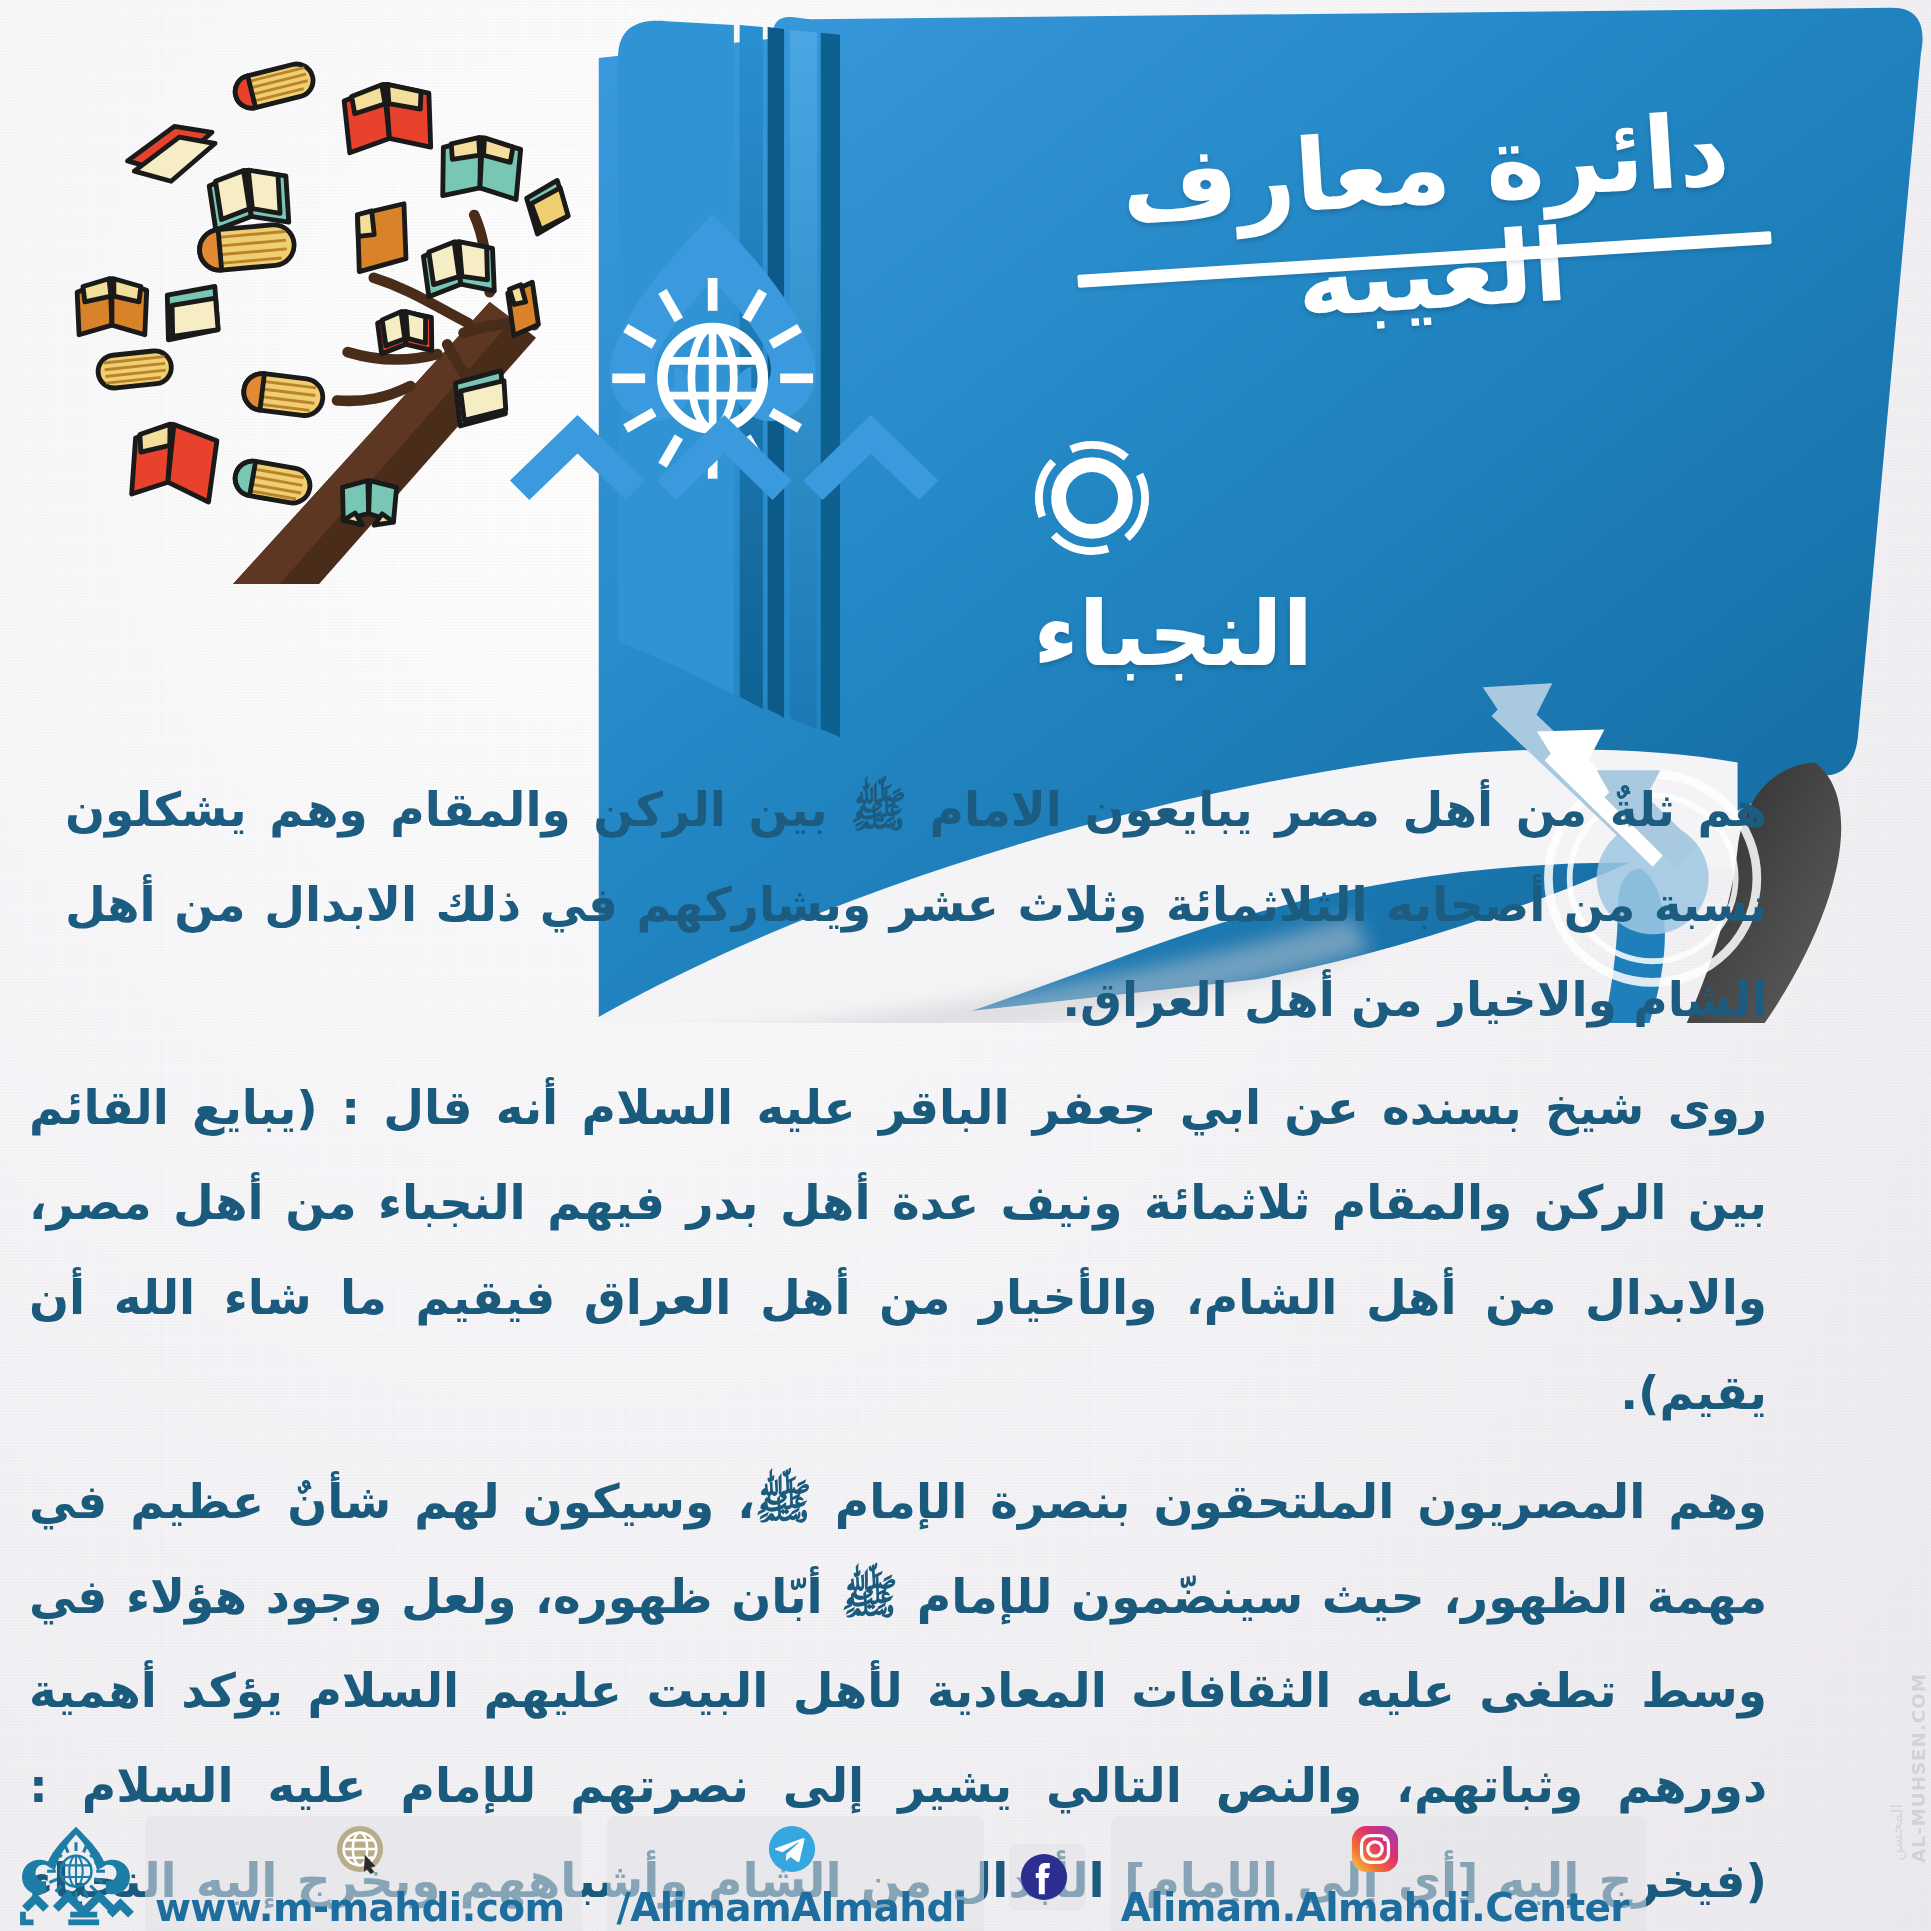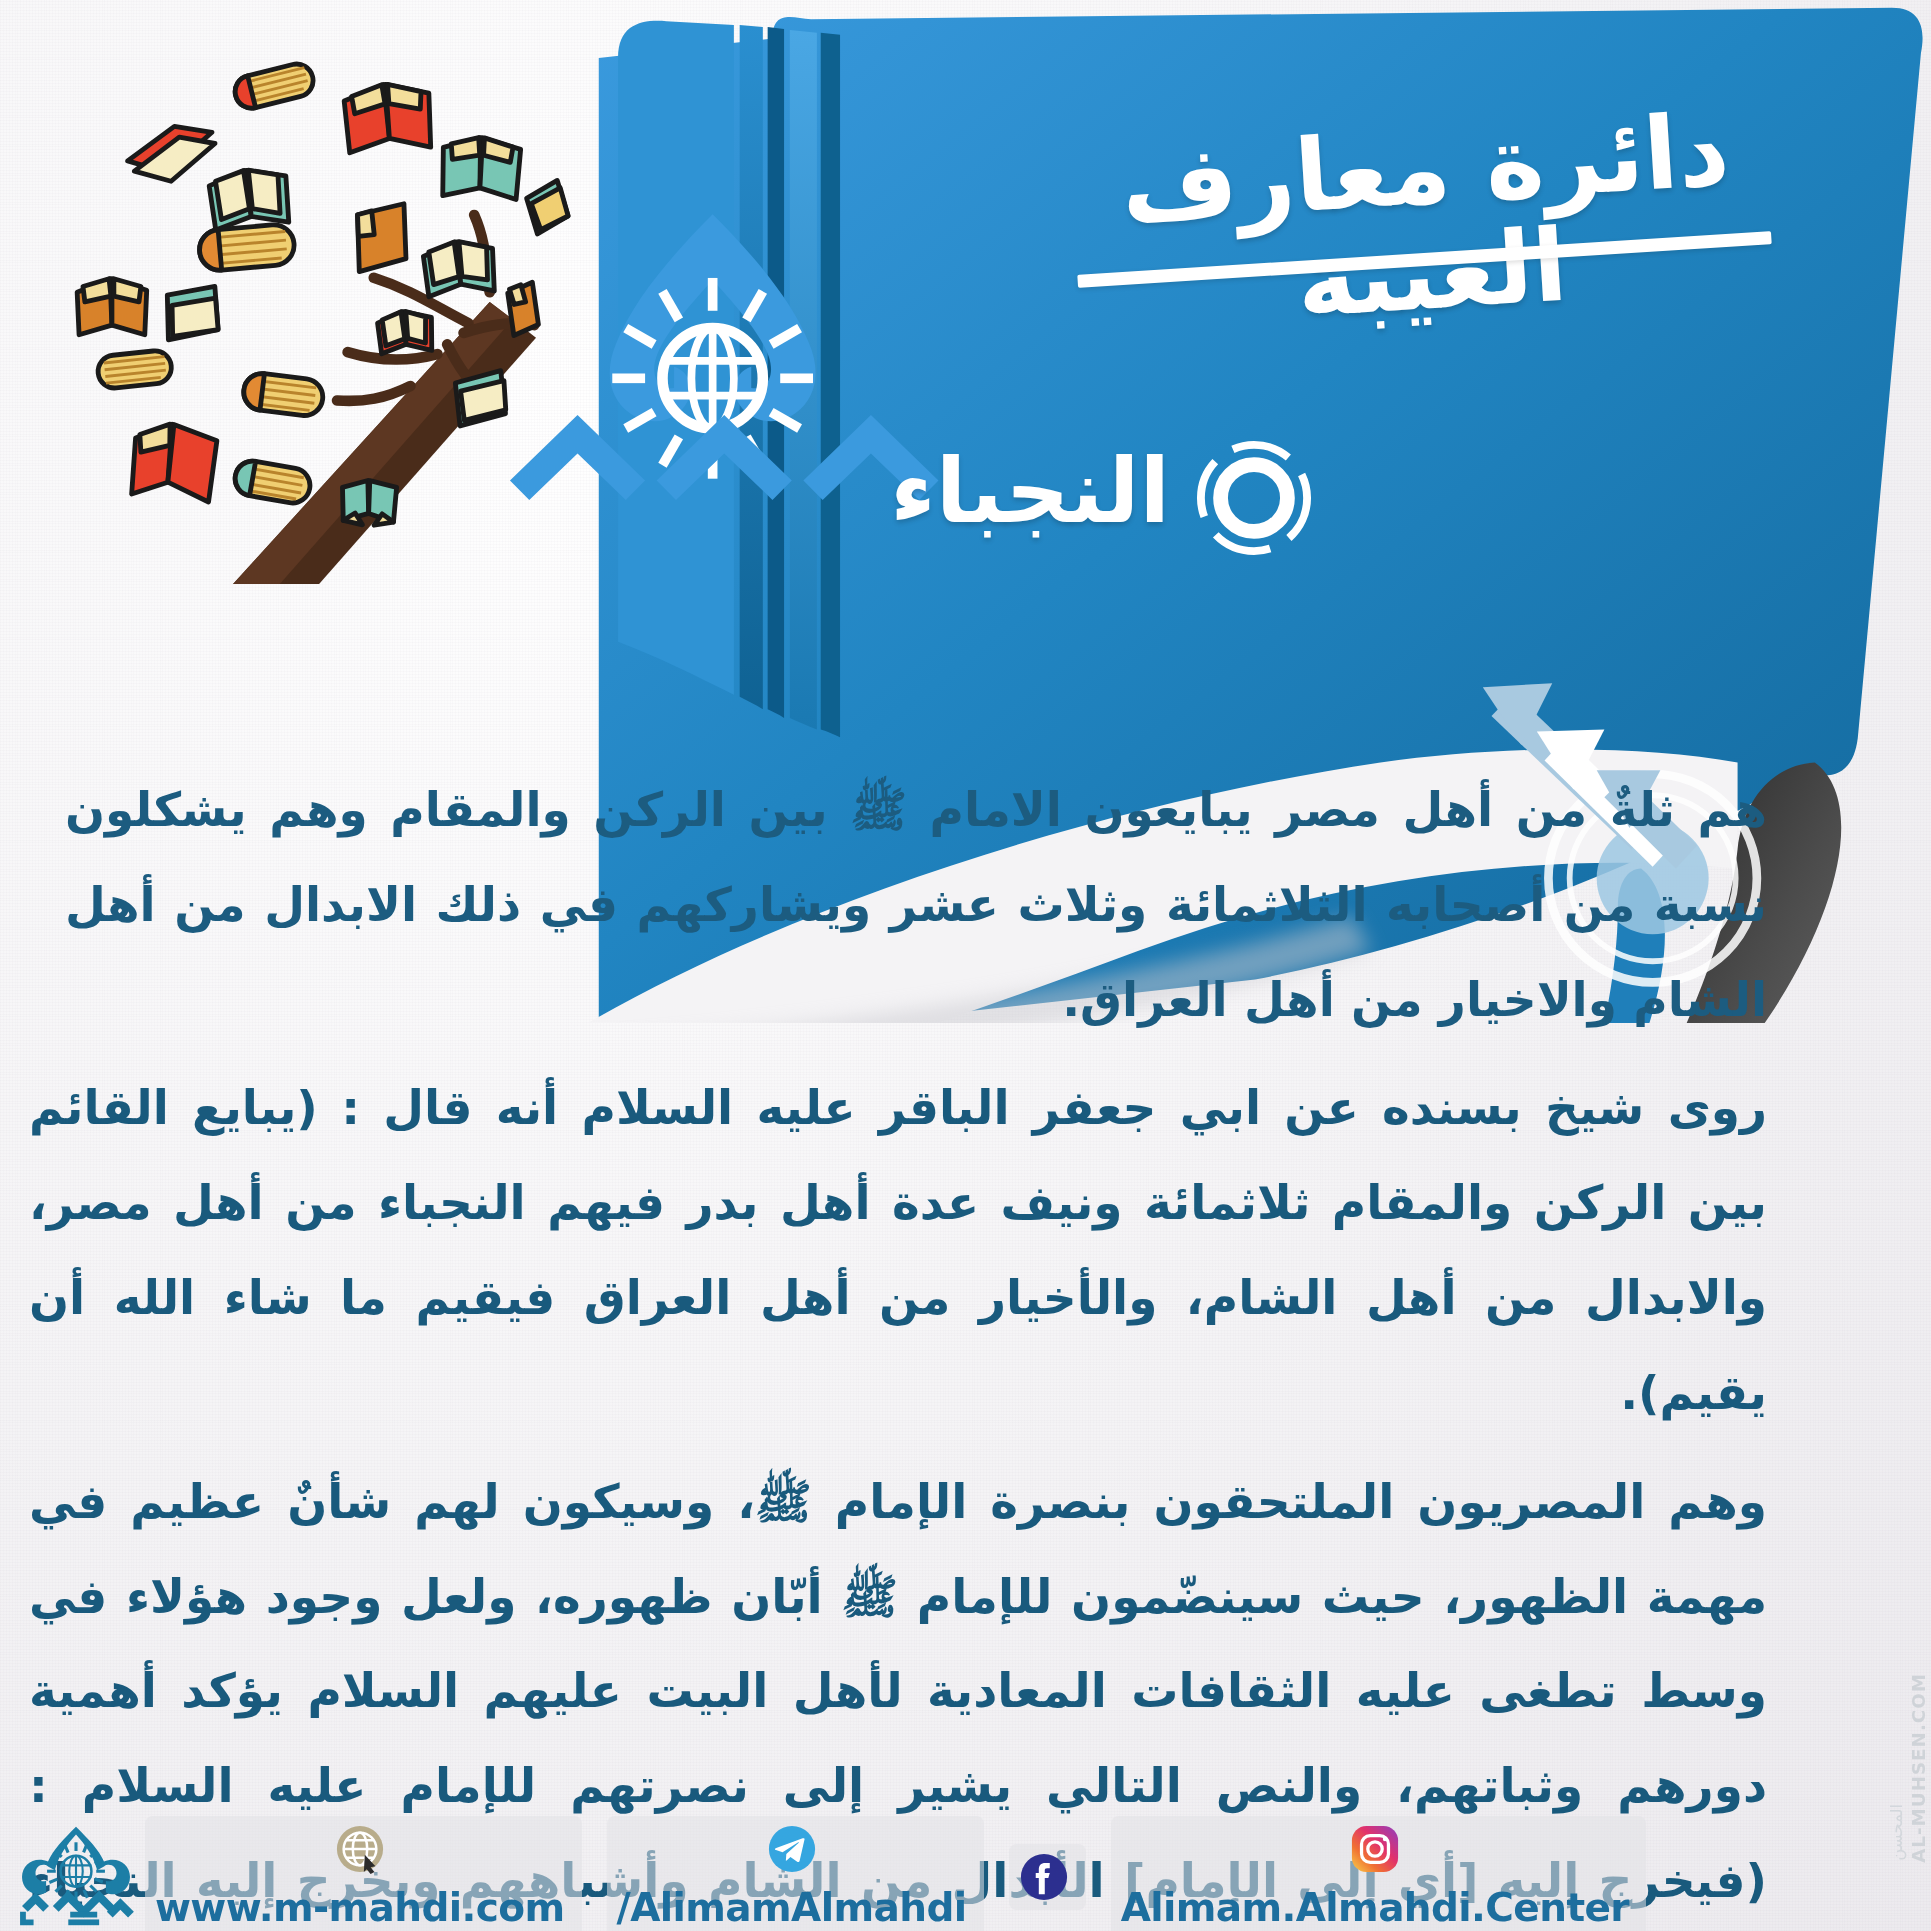--- a/index.html
+++ b/index.html
@@ -59,22 +59,22 @@
     transform: rotate(-3.6deg);
     border-radius: 1.9px;
     box-shadow: 0 1.9px 4.8px rgba(0,0,0,.14);
   }
 
   .banner-subtitle-row {
     position: absolute;
     right: 618px;
     top: 439px;
     display: flex;
-    flex-direction: row;
-    align-items: flex-start;
+    flex-direction: column;
+    align-items: flex-end;
     gap: 25px;
     direction: rtl;
   }
   .banner-subtitle {
     color: #ffffff;
     font-size: 89px;
     font-weight: bold;
     letter-spacing: -1px;
     text-shadow: 0 2.9px 5.8px rgba(0,0,0,.18);
   }

